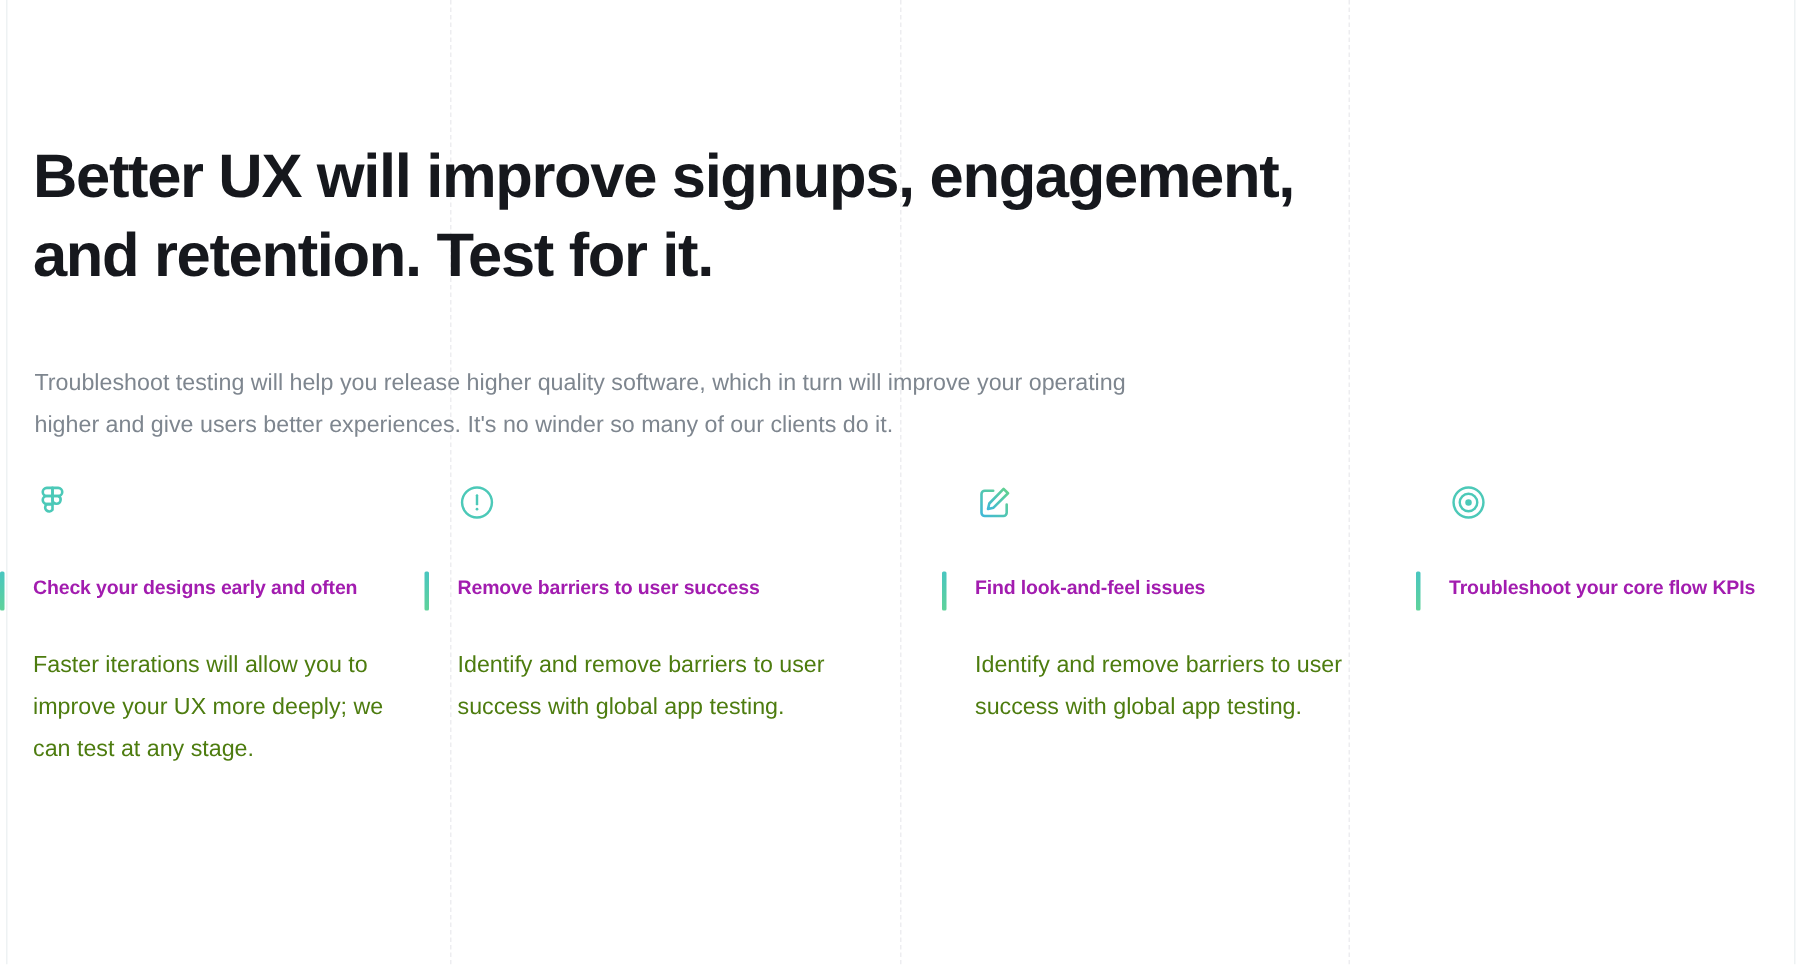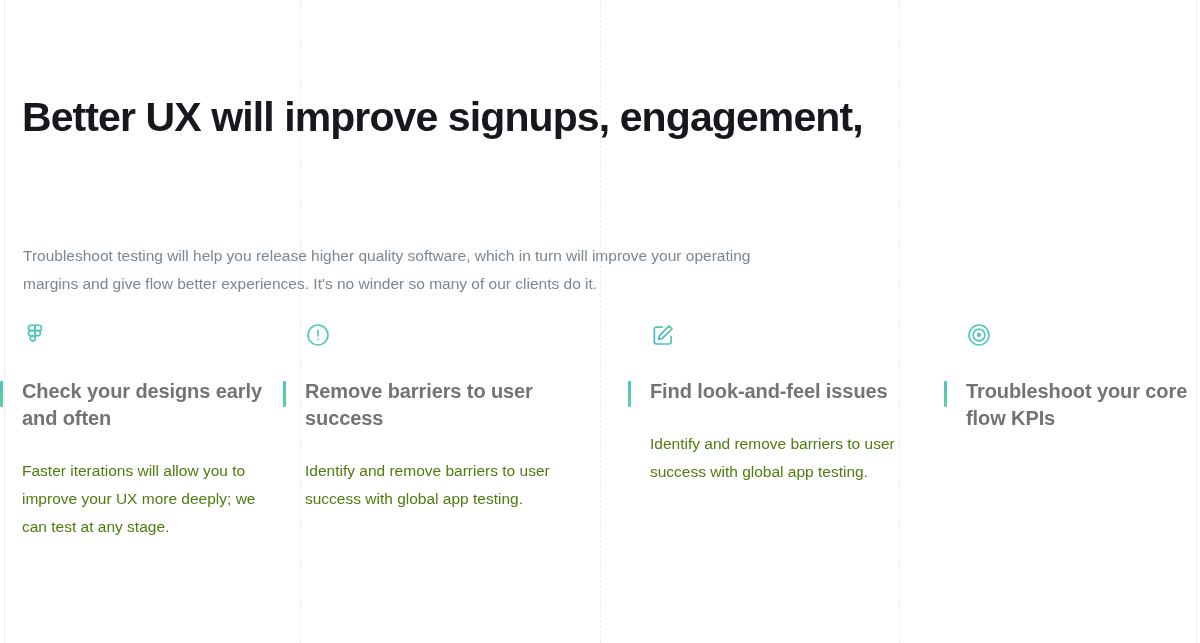--- a/index.html
+++ b/index.html
@@ -103,24 +103,24 @@
   .accent-bar {
     position: absolute;
     left: -22px;
     top: 3px;
     width: 3px;
     height: 26px;
     background: linear-gradient(180deg, #49c6c0 0%, #5fd29a 100%);
     border-radius: 1px;
   }
   .col-heading {
-    font-size: 20px;
+    font-size: 13px;
     line-height: 27px;
     font-weight: 700;
-    color: #737373;
+    color: #a21caf;
     letter-spacing: -0.1px;
   }
 
   .col-body {
     font-size: 15.5px;
     line-height: 28px;
     color: #4d7c0f;
     font-weight: 400;
   }
   .col.two-line .col-body { margin-top: 25px; }
@@ -132,25 +132,26 @@
 <div class="page">
 
   <div class="edge-rule left"></div>
   <div class="edge-rule right"></div>
   <div class="divider d1"></div>
   <div class="divider d2"></div>
   <div class="divider d3"></div>
 
   <h1 class="headline">
     <span class="ln">Better UX will improve signups, engagement,</span>
+    <span class="ln">and retention. Test for it.</span>
   </h1>
 
   <p class="intro">
     <span class="ln">Troubleshoot testing will help you release higher quality software, which in turn will improve your operating</span>
-    <span class="ln">margins and give flow better experiences. It's no winder so many of our clients do it.</span>
+    <span class="ln">higher and give users better experiences. It's no winder so many of our clients do it.</span>
   </p>
 
   <div class="cols">
 
     <div class="col c0 two-line">
       <span class="icon-wrap">
         <svg width="26" height="26" viewBox="0 0 24 24" fill="none" stroke="#4cc9b8" stroke-width="1.6" stroke-linecap="round" stroke-linejoin="round">
           <path d="M8.5 3h3.5v5H8.5a2.5 2.5 0 0 1 0-5z"></path>
           <path d="M12 3h3.5a2.5 2.5 0 0 1 0 5H12V3z"></path>
           <path d="M8.5 8H12v5H8.5a2.5 2.5 0 0 1 0-5z"></path>

